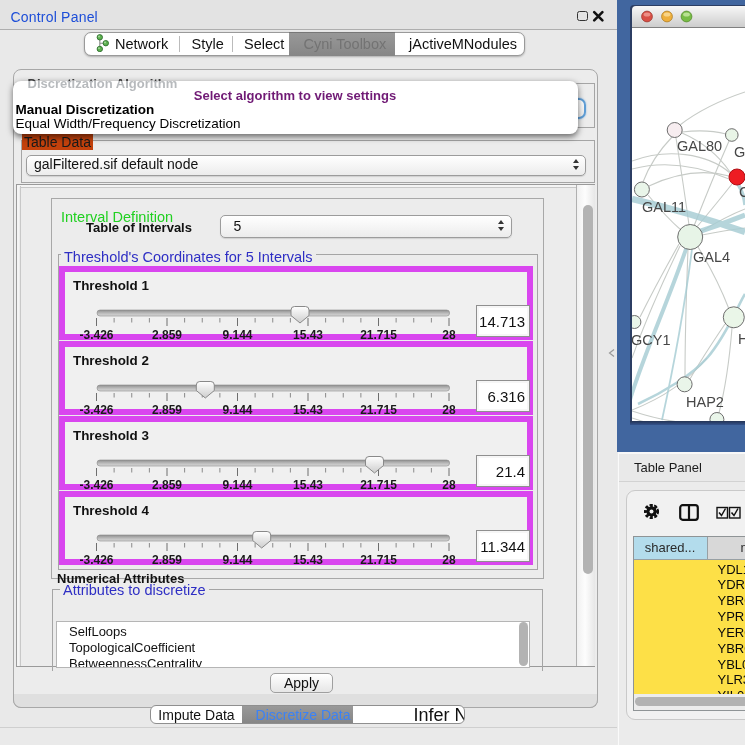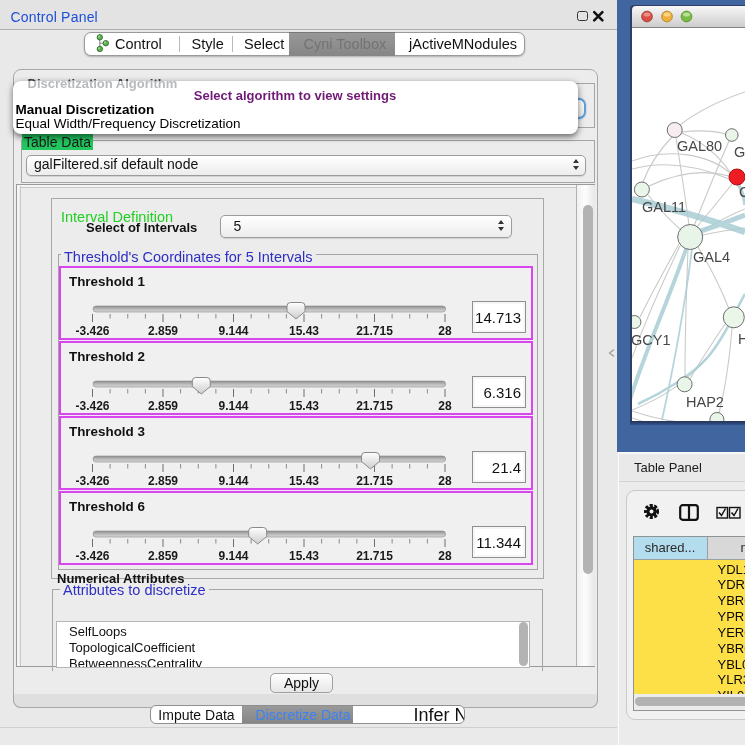--- a/index.html
+++ b/index.html
@@ -6,21 +6,21 @@
   body{width:745px;height:745px;position:relative;overflow:hidden;
        font-family:"Liberation Sans",sans-serif;background:#e9e9e9;}
   .abs{position:absolute;}
   .group{position:absolute;border:1px solid #a5a5a5;}
   .gtitle{position:absolute;font-size:14.5px;background:#ececec;padding:0 3px;line-height:14px;}
   .combo{position:absolute;background:linear-gradient(#ffffff,#ececec);
          border:1px solid #9c9c9c;border-radius:5px;font-size:14px;color:#111;
          box-shadow:0 1px 1px rgba(0,0,0,0.12);}
   .carr{position:absolute;width:0;height:0;border-left:3.2px solid transparent;border-right:3.2px solid transparent;}
   .tpanel{position:absolute;left:59px;width:474px;height:74px;background:#f0f0f0;
-          border:2px solid #d946ef;box-sizing:border-box;}
+          border:6px solid #d946ef;box-sizing:border-box;}
   .ttitle{position:absolute;left:8px;top:6px;font-weight:bold;font-size:13.4px;color:#111;}
   .vbox{position:absolute;left:411px;top:33px;width:54px;height:32px;background:#fff;
         border:1px solid #8f8f8f;box-shadow:inset 0 0 0 2px #f6f6f6;
         font-size:15px;text-align:right;line-height:32px;padding-right:4px;box-sizing:border-box;color:#111;}
 </style>
 </head>
 <body>
 
 <div class="abs" style="left:0;top:0;width:617px;height:745px;background:#e9e9e9;"></div>
 
@@ -40,49 +40,49 @@
 <div class="abs" style="left:232px;top:36px;width:1px;height:16px;background:#bbb;"></div>
 <svg class="abs" style="left:96px;top:33.5px;" width="14" height="18" viewBox="0 0 14 18">
   <path d="M3.8 3.5 V15 M3.8 9.2 H9.8" stroke="#8a8a8a" stroke-width="1.1" fill="none"></path>
   <circle cx="3.8" cy="3.3" r="2.7" fill="#5db14f" stroke="#2f6e2f" stroke-width="0.9"></circle>
   <circle cx="9.8" cy="9.2" r="2.7" fill="#5db14f" stroke="#2f6e2f" stroke-width="0.9"></circle>
   <circle cx="3.8" cy="15" r="2.7" fill="#5db14f" stroke="#2f6e2f" stroke-width="0.9"></circle>
   <circle cx="3" cy="2.5" r="0.9" fill="#a8dba0"></circle>
   <circle cx="9" cy="8.4" r="0.9" fill="#a8dba0"></circle>
   <circle cx="3" cy="14.2" r="0.9" fill="#a8dba0"></circle>
 </svg>
-<div class="abs" style="left:115px;top:35.5px;font-size:14.5px;color:#111;">Control</div>
+<div class="abs" style="left:115px;top:35.5px;font-size:14.5px;color:#111;">Network</div>
 <div class="abs" style="left:191.5px;top:35.5px;font-size:14.5px;color:#111;">Style</div>
 <div class="abs" style="left:244px;top:35.5px;font-size:14.5px;color:#111;">Select</div>
 <div class="abs" style="left:289px;top:32px;width:106px;height:24px;background:linear-gradient(#989898,#868686);border-top:1px solid #777;box-sizing:border-box;"></div>
 <div class="abs" style="left:303.5px;top:35.5px;font-size:14.5px;color:#737373;">Cyni Toolbox</div>
 <div class="abs" style="left:409px;top:35.5px;font-size:14.5px;color:#111;">jActiveMNodules</div>
 
 <div class="group" style="left:22px;top:83px;width:571px;height:43px;"></div>
 
 <div class="abs" style="left:552px;top:97.5px;width:34px;height:21px;border:2.5px solid #5f9ed6;border-radius:7px;background:linear-gradient(#fff,#ececec);box-shadow:0 0 2px #86b6e2;box-sizing:border-box;"></div>
 
 <div class="group" style="left:20.5px;top:140px;width:572px;height:41px;"></div>
-<div class="abs" style="left:22px;top:133.5px;font-size:14px;color:#1a1a1a;background:#22c55e;padding:0 2px;">Table Data</div>
+<div class="abs" style="left:22px;top:133.5px;font-size:14px;color:#1a1a1a;background:#c2410c;padding:0 2px;">Table Data</div>
 <div class="combo" style="left:25.5px;top:154.5px;width:558px;height:19px;line-height:17.5px;">
   <span style="padding-left:7.5px;">galFiltered.sif default node</span>
 </div>
 <div class="carr" style="left:572.5px;top:158.5px;border-bottom:4.5px solid #333;"></div>
 <div class="carr" style="left:572.5px;top:165.5px;border-top:4.5px solid #333;"></div>
 
 <div class="abs" style="left:15.5px;top:184px;width:579.5px;height:483px;border:1px solid #9a9a9a;background:#ececec;box-sizing:border-box;box-shadow:inset 2px 2px 0 #f4f4f4;"></div>
 <div class="abs" style="left:576px;top:185px;width:18px;height:481px;background:linear-gradient(90deg,#f0f0f0,#fdfdfd 45%,#e7e7e7);border-left:1px solid #b0b0b0;"></div>
 <div class="abs" style="left:582.5px;top:205px;width:10px;height:369px;background:#b3b3b3;border-radius:5px;"></div>
 <div class="abs" style="left:19.5px;top:186px;width:1px;height:480px;background:#c8c8c8;"></div>
 <div class="abs" style="left:19.5px;top:186.5px;width:556px;height:1px;background:#c8c8c8;"></div>
 
 <div class="group" style="left:51px;top:198px;width:491px;height:379px;border-color:#a8a8a8;"></div>
 <div class="gtitle" style="left:58px;top:190.5px;color:#21d021;margin-top:19px;">Interval Definition</div>
 
-<div class="abs" style="left:86px;top:220px;font-size:13px;font-weight:bold;color:#111;">Select of Intervals</div>
+<div class="abs" style="left:86px;top:220px;font-size:13px;font-weight:bold;color:#111;">Table of Intervals</div>
 <div class="combo" style="left:219.5px;top:214.5px;width:290px;height:21px;line-height:21px;">
   <span style="padding-left:13px;">5</span>
 </div>
 <div class="carr" style="left:497.5px;top:220px;border-bottom:4.5px solid #333;"></div>
 <div class="carr" style="left:497.5px;top:227px;border-top:4.5px solid #333;"></div>
 
 <div class="group" style="left:58px;top:254px;width:478px;height:314px;"></div>
 <div class="gtitle" style="left:61px;top:249.5px;color:#2e2ec4;">Threshold's Coordinates for 5 Intervals</div>
 
 <div class="tpanel" style="top:266px;">
@@ -197,21 +197,21 @@
       <text x="102.0" y="67.3" text-anchor="middle" font-size="12" font-weight="bold" fill="#1a1a1a" font-family="Liberation Sans">2.859</text>
       <text x="172.5" y="67.3" text-anchor="middle" font-size="12" font-weight="bold" fill="#1a1a1a" font-family="Liberation Sans">9.144</text>
       <text x="243.0" y="67.3" text-anchor="middle" font-size="12" font-weight="bold" fill="#1a1a1a" font-family="Liberation Sans">15.43</text>
       <text x="313.5" y="67.3" text-anchor="middle" font-size="12" font-weight="bold" fill="#1a1a1a" font-family="Liberation Sans">21.715</text>
       <text x="384.0" y="67.3" text-anchor="middle" font-size="12" font-weight="bold" fill="#1a1a1a" font-family="Liberation Sans">28</text>
     <path d="M300.5 38 Q300.5 34.5 304.0 34.5 H315.0 Q318.5 34.5 318.5 38 V43.5 L309.5 51 L300.5 43.5 Z" fill="url(#thg)" stroke="#898989" stroke-width="1"></path>
   </svg>
   <div class="vbox">21.4</div>
 </div>
 <div class="tpanel" style="top:491px;">
-  <div class="ttitle">Threshold 6</div>
+  <div class="ttitle">Threshold 4</div>
   <svg width="472" height="72" style="position:absolute;left:0;top:0;">
     <defs></defs>
     <rect x="32" y="38" width="352.6" height="6" rx="3" fill="url(#trg)" stroke="#8b8b8b" stroke-width="0.6"></rect>
     <line x1="31.50" y1="46" x2="31.50" y2="54" stroke="#6e6e6e" stroke-width="1"></line>
       <line x1="49.12" y1="46" x2="49.12" y2="50.5" stroke="#8a8a8a" stroke-width="1"></line>
       <line x1="66.75" y1="46" x2="66.75" y2="50.5" stroke="#8a8a8a" stroke-width="1"></line>
       <line x1="84.38" y1="46" x2="84.38" y2="50.5" stroke="#8a8a8a" stroke-width="1"></line>
       <line x1="102.00" y1="46" x2="102.00" y2="54" stroke="#6e6e6e" stroke-width="1"></line>
       <line x1="119.62" y1="46" x2="119.62" y2="50.5" stroke="#8a8a8a" stroke-width="1"></line>
       <line x1="137.25" y1="46" x2="137.25" y2="50.5" stroke="#8a8a8a" stroke-width="1"></line>

